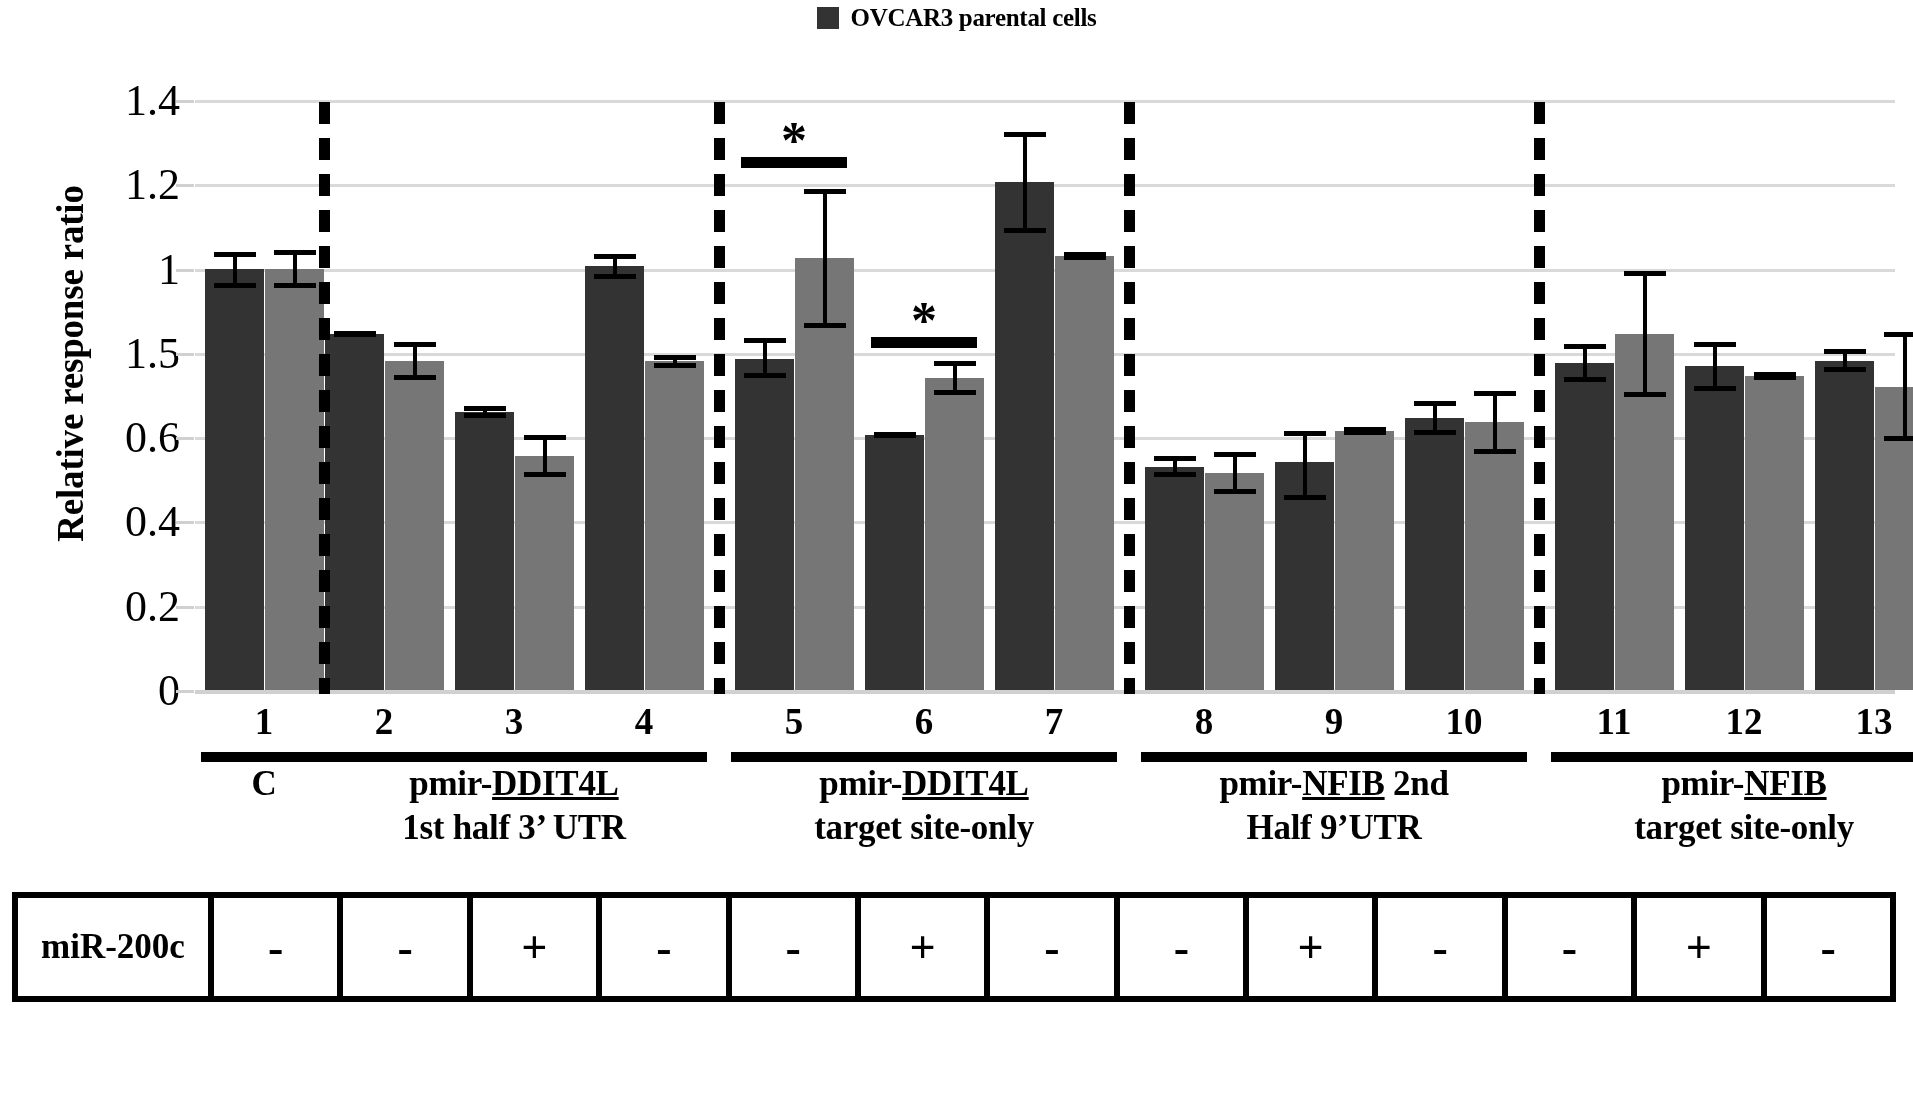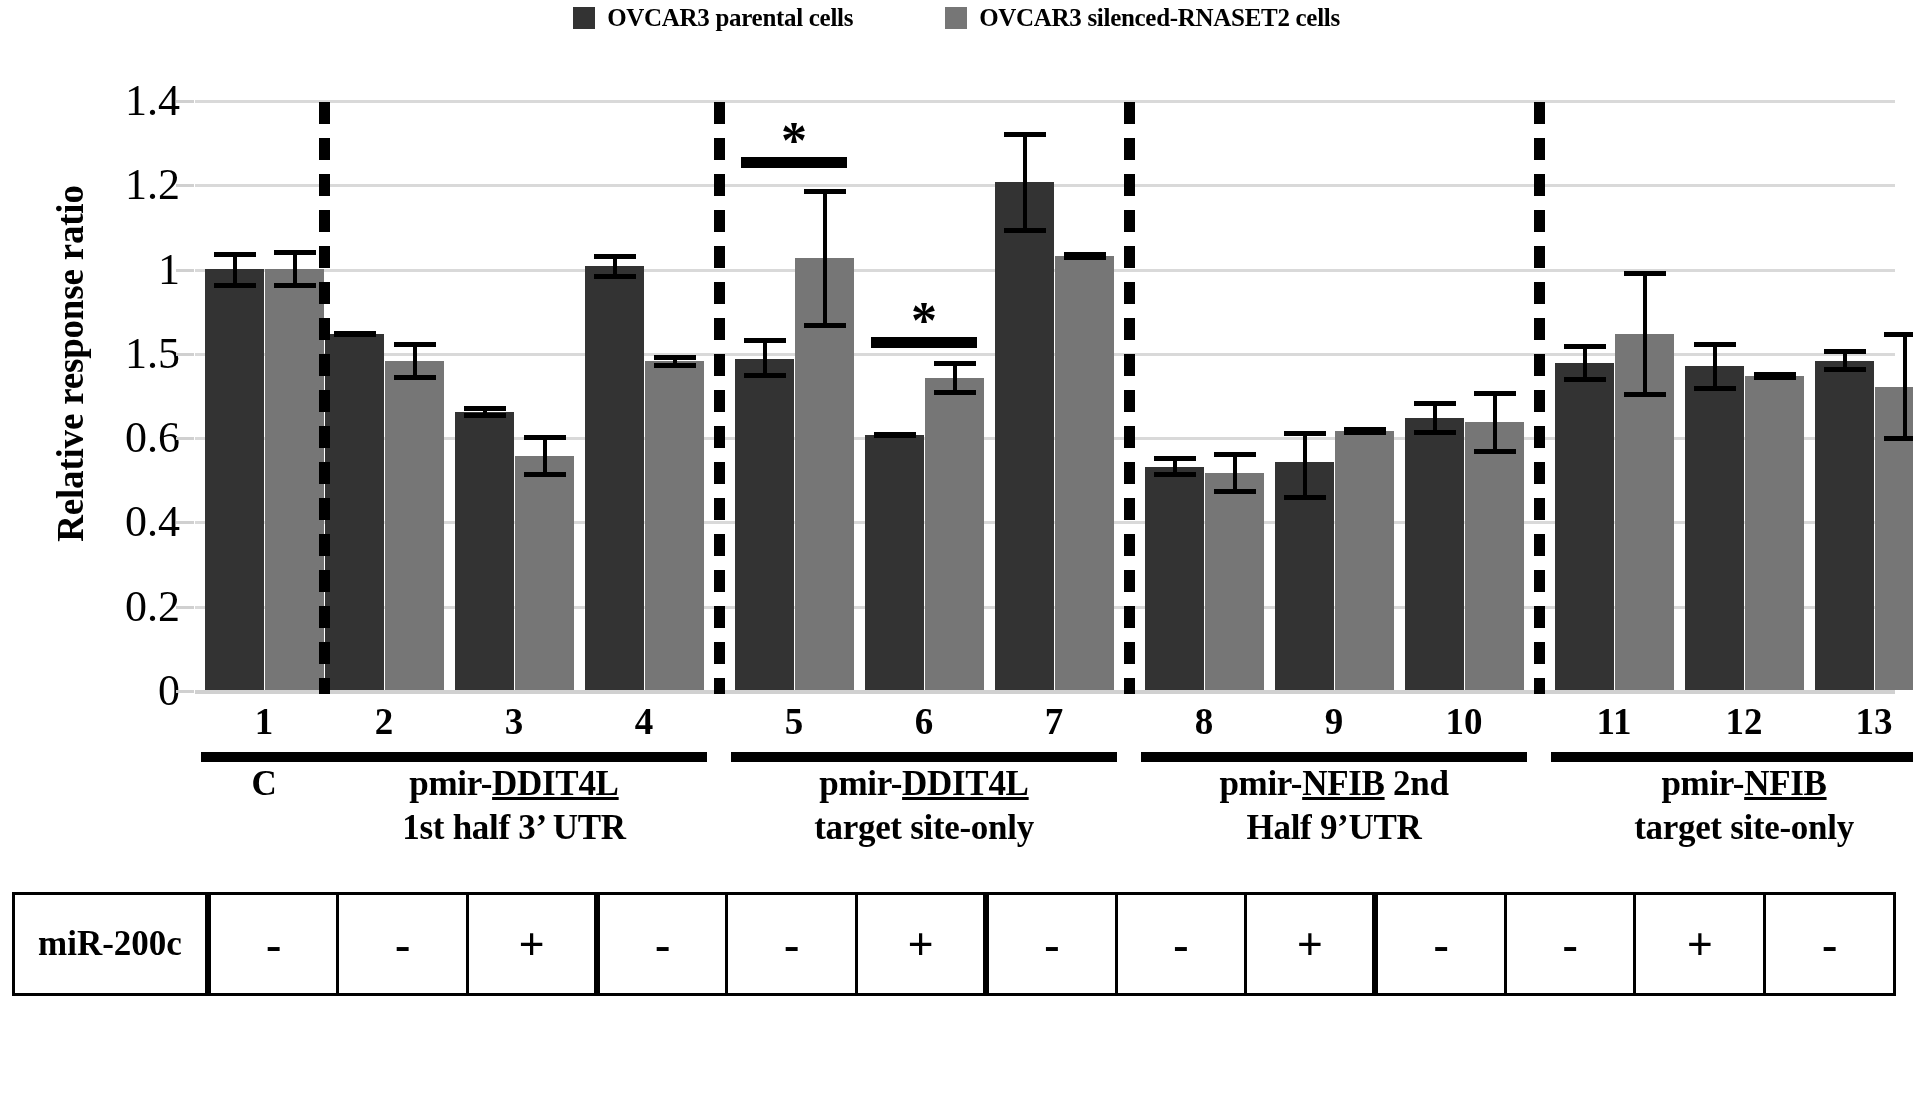--- a/index.html
+++ b/index.html
@@ -135,44 +135,40 @@
 
   
   #cond-table {
     position: absolute;
     left: 12px; top: 892px;
     width: 1884px;
     border-collapse: collapse;
     table-layout: fixed;
   }
   #cond-table td {
-    border: 3px solid #000000;
+    border: 6px solid #000000;
     height: 98px;
     text-align: center;
     vertical-align: middle;
     font-size: 36px;
     font-weight: bold;
     color: #000;
     padding: 0;
   }
   #cond-table td.rowhdr { font-size: 35px; }
   #cond-table td.val { font-size: 46px; font-weight: bold; }
   #cond-table td.sep-left { border-left-width: 6px; }
 </style>
 </head>
 <body>
 
 <div id="legend">
   <div class="legend-entry">
     <span class="legend-swatch" style="background:#333333"></span>
     <span class="legend-label">OVCAR3 parental cells</span>
-  </div>
-  <div class="legend-entry">
-    <span class="legend-swatch" style="background:#767676"></span>
-    <span class="legend-label">OVCAR3 silenced-RNASET2 cells</span>
   </div>
 </div>
 
 <div id="plot-area">
   <div id="ylabel">Relative response ratio</div>
   <div id="ytick-col">
       <div class="ytick" style="top: 40px;">1.4</div>
       <div class="ytick" style="top: 124.286px;">1.2</div>
       <div class="ytick" style="top: 208.571px;">1</div>
       <div class="ytick" style="top: 292.857px;">1.5</div>

